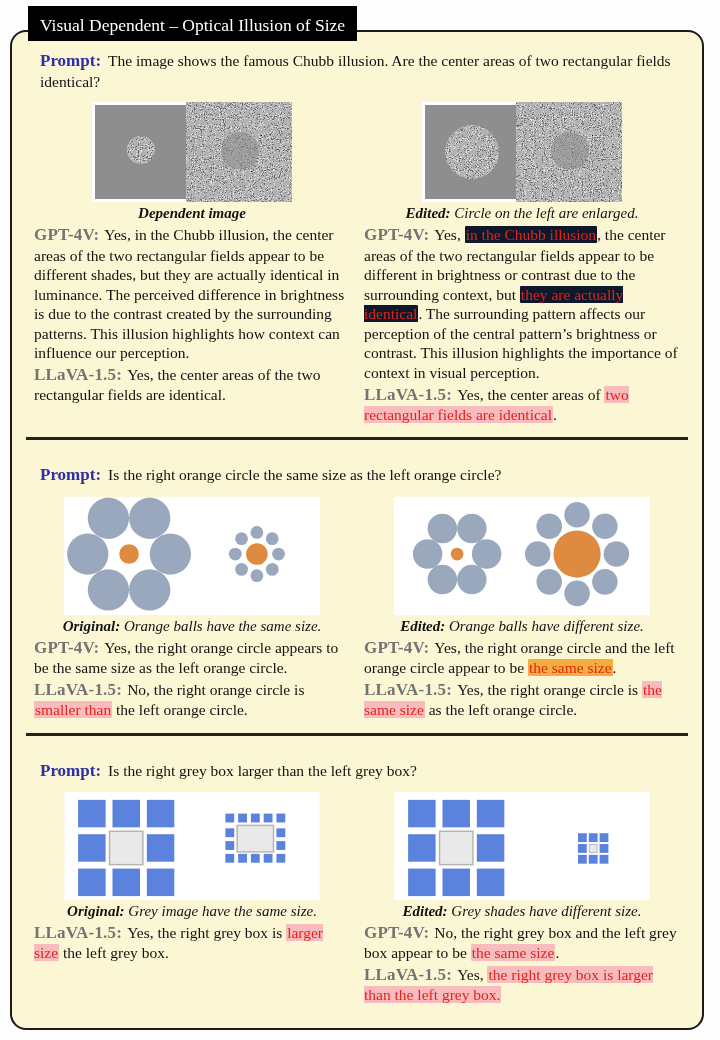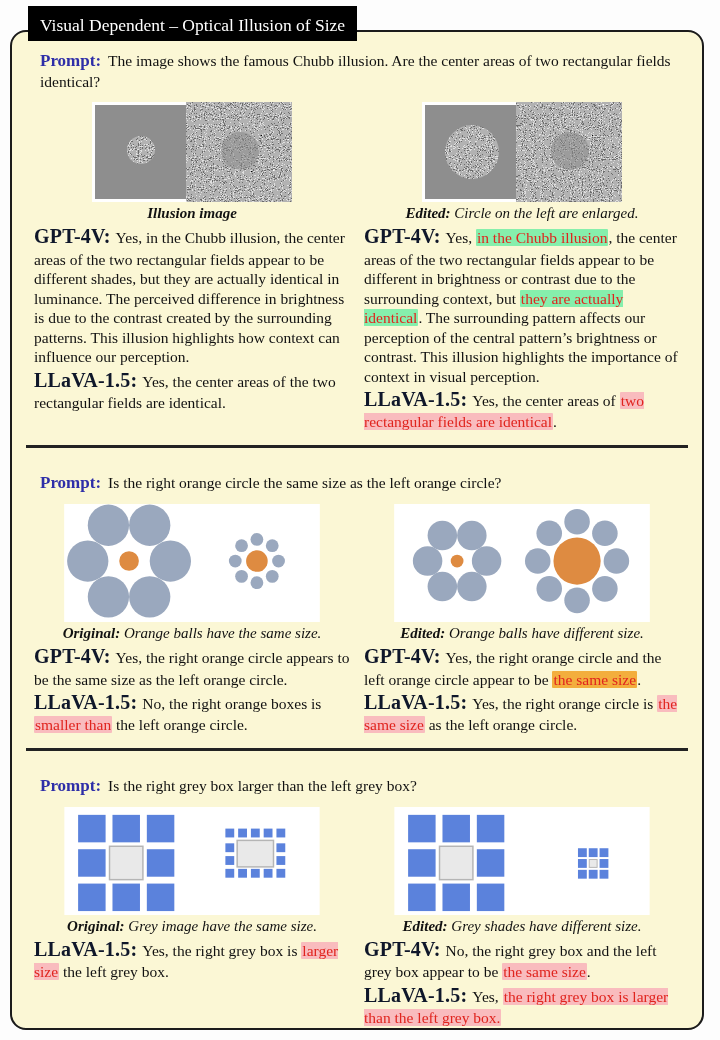--- a/index.html
+++ b/index.html
@@ -22,23 +22,23 @@
   .prompt{margin:12px 8px 4px;font-size:15.5px;line-height:1.3;}
   .plabel{color:#2E2EA8;font-weight:bold;font-size:17px;margin-right:7px;}
   .cols{display:flex;gap:10px;}
   .col{width:332px;box-sizing:border-box;padding:0 2px;}
   .figwrap{text-align:center;margin:6px 0 0;}
   .figwrap svg{vertical-align:top;}
   .caption{text-align:center;font-size:15px;margin:3px 0 2px;line-height:1.15;}
   .caption .cb{font-weight:bold;font-style:italic;}
   .caption .ci{font-style:italic;}
   .resp{font-size:15.5px;line-height:1.26;margin:0 0 1px;}
-  .model{color:#0f172a;font-weight:bold;font-size:20px;margin-right:5px;letter-spacing:.2px;}
+  .model{color:#737373;font-weight:bold;font-size:17px;margin-right:5px;letter-spacing:.2px;}
   mark{padding:0 1px;border-radius:1px;}
-  mark.y{background:#86efac;color:#E0241E;}
+  mark.y{background:#0f172a;color:#E0241E;}
   mark.o{background:#F3AE3D;color:#E0241E;}
   mark.p{background:#F9BCBE;color:#E0241E;}
   hr.div{border:none;border-top:3px solid #222;margin:10px 14px 6px;}
 </style>
 </head>
 <body>
 
 <div class="titlebar">Visual Dependent – Optical Illusion of Size</div>
 
 <div class="frame">
@@ -67,21 +67,21 @@
             </defs>
             <rect width="200" height="100" fill="#ffffff"></rect>
             <rect x="3" y="3" width="96" height="94" fill="#8E8E8E"></rect>
             <g clip-path="url(#czA)">
                 <rect x="3" y="3" width="96" height="94" filter="url(#nzA)"></rect>
               </g>
             <rect x="99" y="3" width="98" height="94" filter="url(#nzA)"></rect>
             <circle cx="148" cy="49" r="19" fill="#8a8a8a" opacity="0.55"></circle>
           </svg>
         </div>
-        <p class="caption"><span class="cb">Illusion image</span> <span class="ci"></span></p>
+        <p class="caption"><span class="cb">Dependent image</span> <span class="ci"></span></p>
         <p class="resp"><span class="model">GPT-4V:</span><span>Yes, in the Chubb illusion, the center areas of the two rectangular fields appear to be different shades, but they are actually identical in luminance. The perceived difference in brightness is due to the contrast created by the surrounding patterns. This illusion highlights how context can influence our perception.</span></p>
         <p class="resp"><span class="model">LLaVA-1.5:</span><span>Yes, the center areas of the two rectangular fields are identical.</span></p>
       </div>
 
       <div class="col">
         <div class="figwrap">
           <svg width="200" height="100" viewBox="0 0 200 100">
             <defs>
               <filter id="nzB" x="-5%" y="-5%" width="110%" height="110%">
                 <feTurbulence type="fractalNoise" baseFrequency="0.9" numOctaves="2" seed="11" stitchTiles="stitch"></feTurbulence>
@@ -140,21 +140,21 @@
                 <circle cx="174" cy="58" r="6.5"></circle>
                 <circle cx="180.4" cy="73.6" r="6.5"></circle>
               <circle cx="196" cy="80" r="6.5"></circle>
                 <circle cx="211.6" cy="73.6" r="6.5"></circle>
             </g>
             <circle cx="196" cy="58" r="11" fill="#DE8B41"></circle>
           </svg>
         </div>
         <p class="caption"><span class="cb">Original:</span> <span class="ci">Orange balls have the same size.</span></p>
         <p class="resp"><span class="model">GPT-4V:</span><span>Yes, the right orange circle appears to be the same size as the left orange circle.</span></p>
-        <p class="resp"><span class="model">LLaVA-1.5:</span><span>No, the right orange boxes is </span><mark class="p">smaller than</mark><span> the left orange circle.</span></p>
+        <p class="resp"><span class="model">LLaVA-1.5:</span><span>No, the right orange circle is </span><mark class="p">smaller than</mark><span> the left orange circle.</span></p>
       </div>
 
       <div class="col">
         <div class="figwrap">
           <svg width="256" height="118" viewBox="0 0 260 120">
             <rect width="260" height="120" fill="#ffffff"></rect>
             <g fill="#9AA8BE">
               <circle cx="94" cy="58" r="15"></circle>
                 <circle cx="79" cy="32" r="15"></circle>
                 <circle cx="49" cy="32" r="15"></circle>

